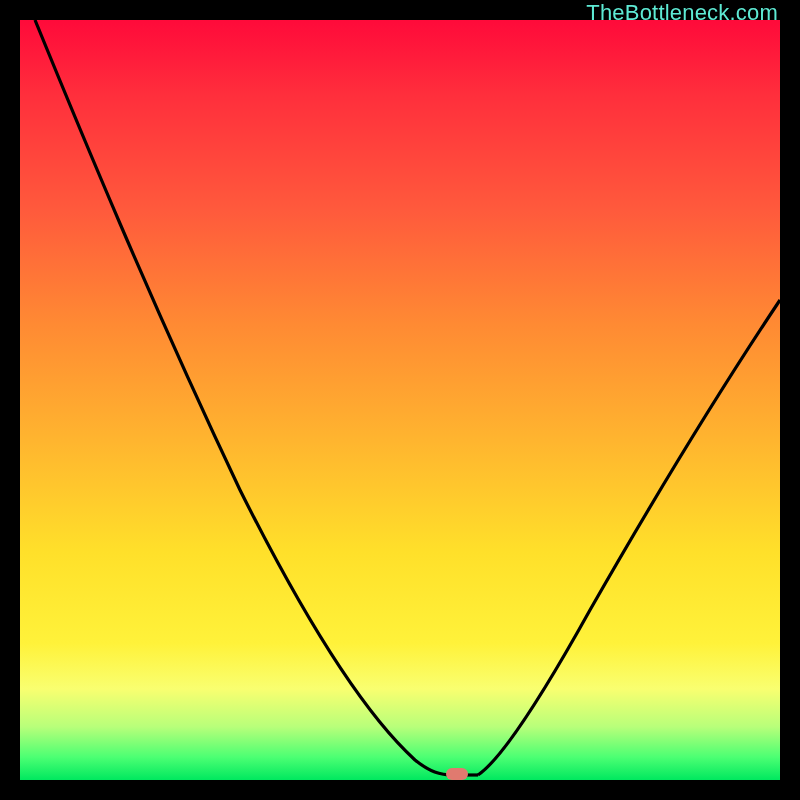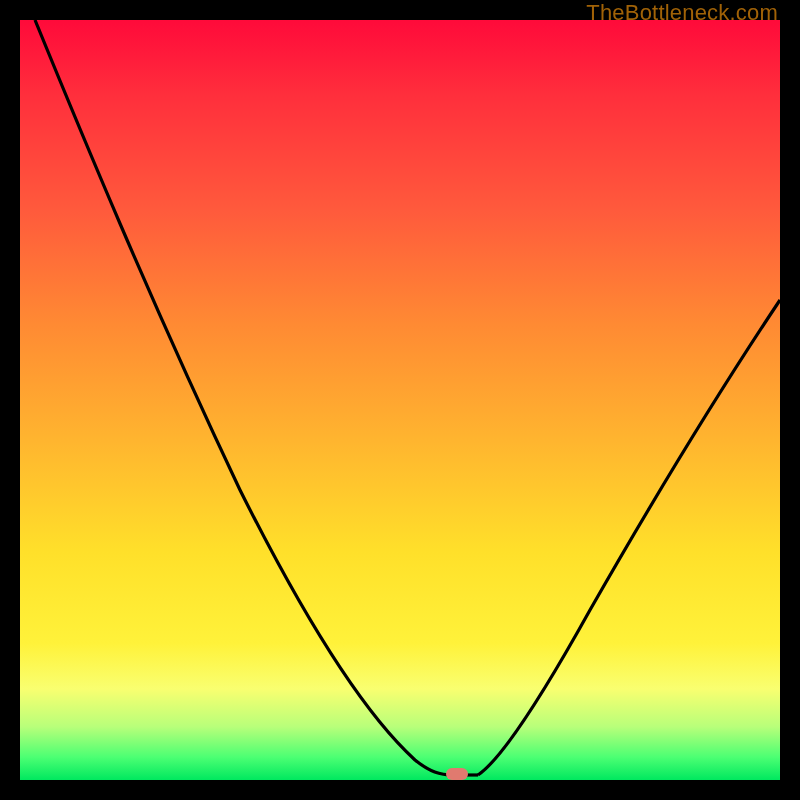--- a/index.html
+++ b/index.html
@@ -36,21 +36,21 @@
       #f9ff70 88%,
       #b8ff7a 93%,
       #4cff73 97%,
       #00e85f 100%
     );
   }
   .watermark {
     position: absolute;
     top: 0px;
     right: 22px;
-    color: #a16207;
+    color: #5eead4;
     font-size: 22px;
     font-weight: 500;
     letter-spacing: 0.2px;
     user-select: none;
   }
   svg.curve {
     position: absolute;
     left: 0;
     top: 0;
     width: 760px;

